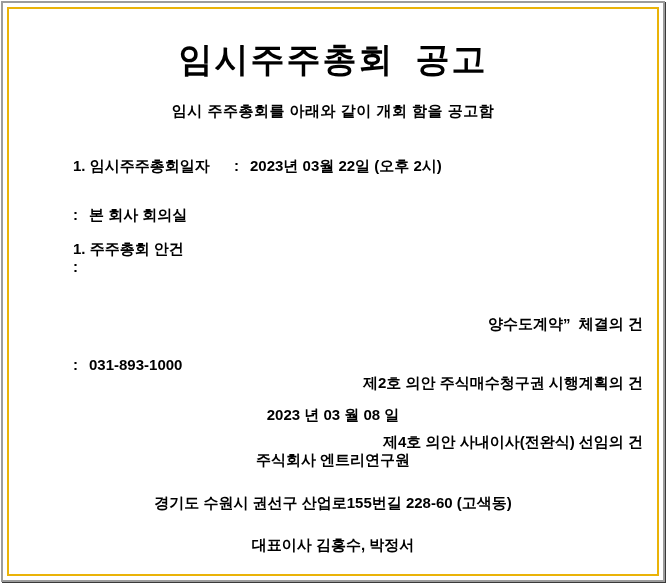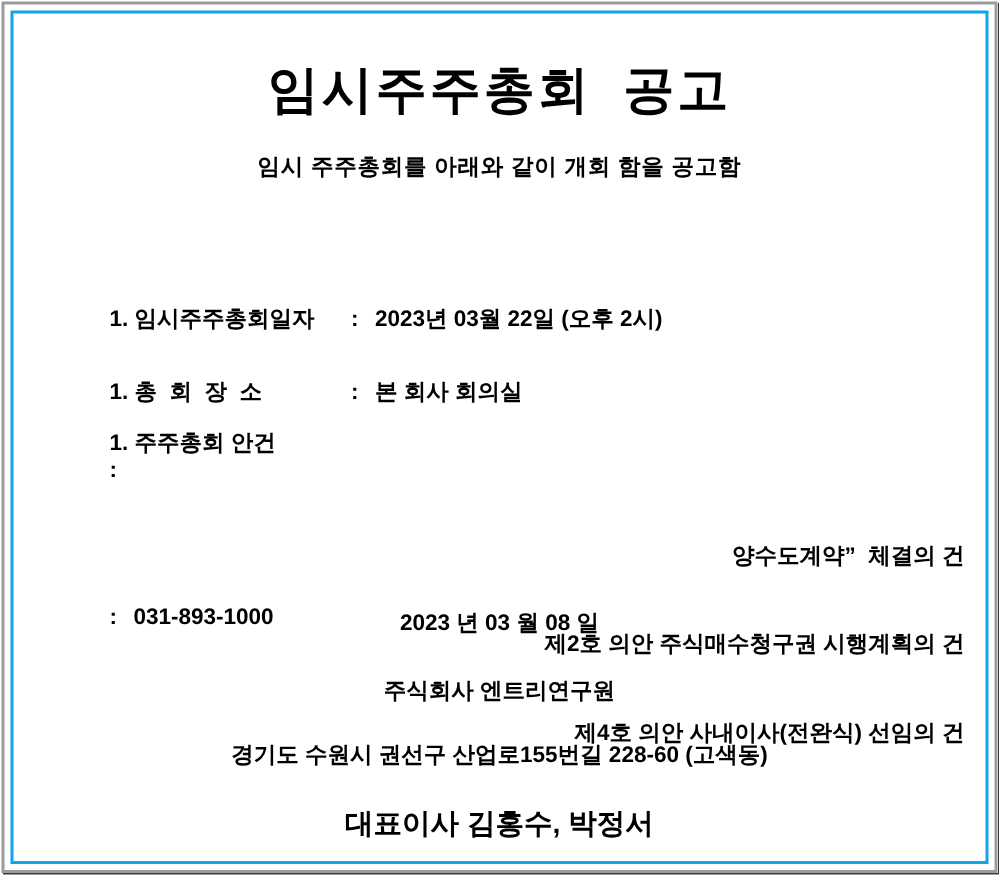--- a/index.html
+++ b/index.html
@@ -15,21 +15,21 @@
   }
   .frame-outer {
     position: absolute;
     inset: 1px;
     border: 2px solid #9c9c9c;
     box-shadow: 1px 1px 0 #3a3a3a;
   }
   .frame-inner {
     position: absolute;
     inset: 7px;
-    border: 2px solid #0ea5e9;
+    border: 2px solid #eab308;
     background: #ffffff;
   }
   .abs { position: absolute; }
   .center { left: 0; right: 0; text-align: center; white-space: pre; }
   .doc-title {
     top: 28px;
     font-family: "Liberation Serif", "DejaVu Serif", serif;
     font-size: 34px;
     letter-spacing: 2px;
     font-weight: bold;
@@ -39,54 +39,52 @@
     font-size: 15px;
     letter-spacing: 0.5px;
   }
   .row {
     position: absolute;
     left: 64px;
     right: 14px;
     display: flex;
     font-size: 15px;
     line-height: 18px;
-    margin-top: 47px;
   }
   .row .label { width: 161px; white-space: pre; flex: none; }
   .row .colon { width: 16px; flex: none; }
   .row .value { white-space: pre; text-align: right; }
   .row1 { top: 148px; }
   .row2 { top: 197px; }
   .row3 { top: 231px; flex-direction: column; }
   .row4 { top: 347px; }
   .agenda-line { white-space: pre; line-height: 23px; }
   .agenda-line.wrap-indent { padding-left: 43px; }
   .f-date    { top: 397px; font-size: 15px; }
   .f-company { top: 442px; font-size: 15px; }
   .f-address { top: 485px; font-size: 15px; }
-  .f-ceo     { top: 527px; font-size: 19px; }
+  .f-ceo     { top: 527px; font-size: 15px; }
 </style>
 </head>
 <body>
 
 <div class="frame-outer"></div>
 <div class="frame-inner">
 
   <div class="abs center doc-title">임시주주총회  공고</div>
 
   <div class="abs center doc-subtitle">임시 주주총회를 아래와 같이 개회 함을 공고함</div>
 
   <div class="row row1">
     <span class="label">1. 임시주주총회일자</span>
     <span class="colon">:</span>
     <span class="value">2023년 03월 22일 (오후 2시)</span>
   </div>
 
   <div class="row row2">
-    <span class="label">1. 총  회  장  소</span>
     <span class="colon">:</span>
     <span class="value">본 회사 회의실</span>
   </div>
 
   <div class="row row3">
     <span class="label">1. 주주총회 안건</span>
     <span class="colon">:</span>
     <span class="value">
       <div class="agenda-line wrap-indent">양수도계약”  체결의 건</div>
       <div class="agenda-line">제2호 의안 주식매수청구권 시행계획의 건</div>

